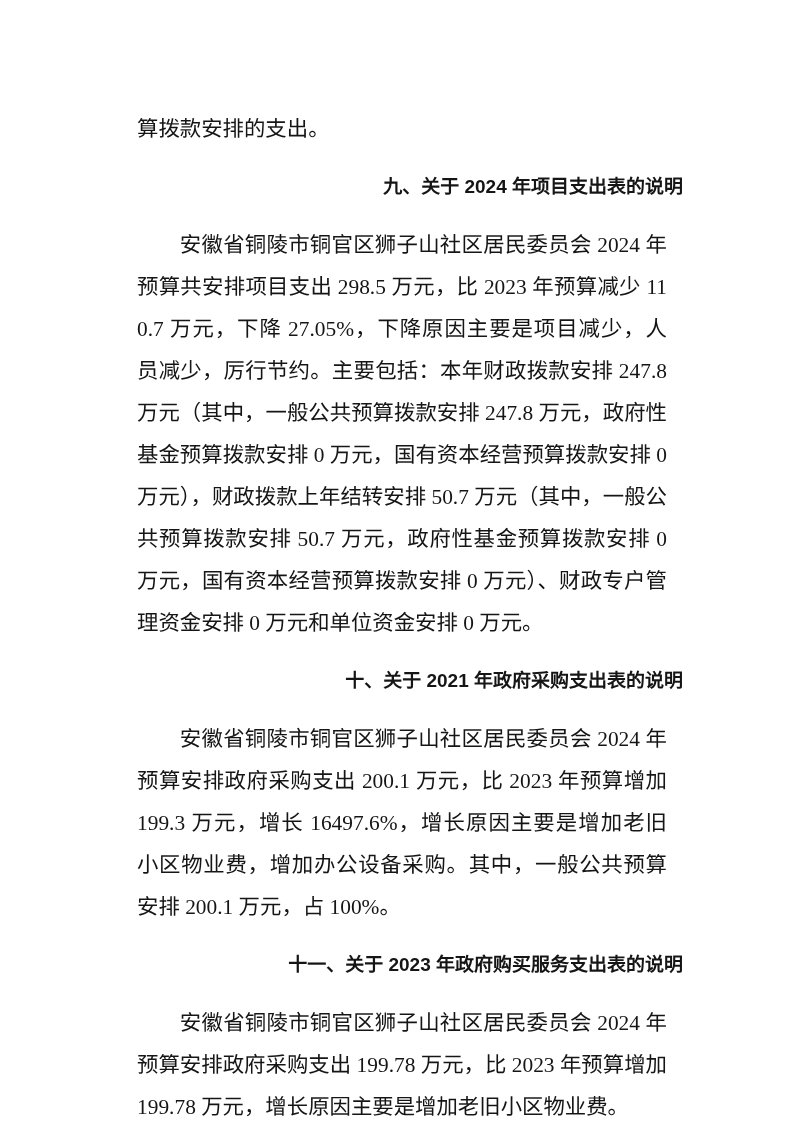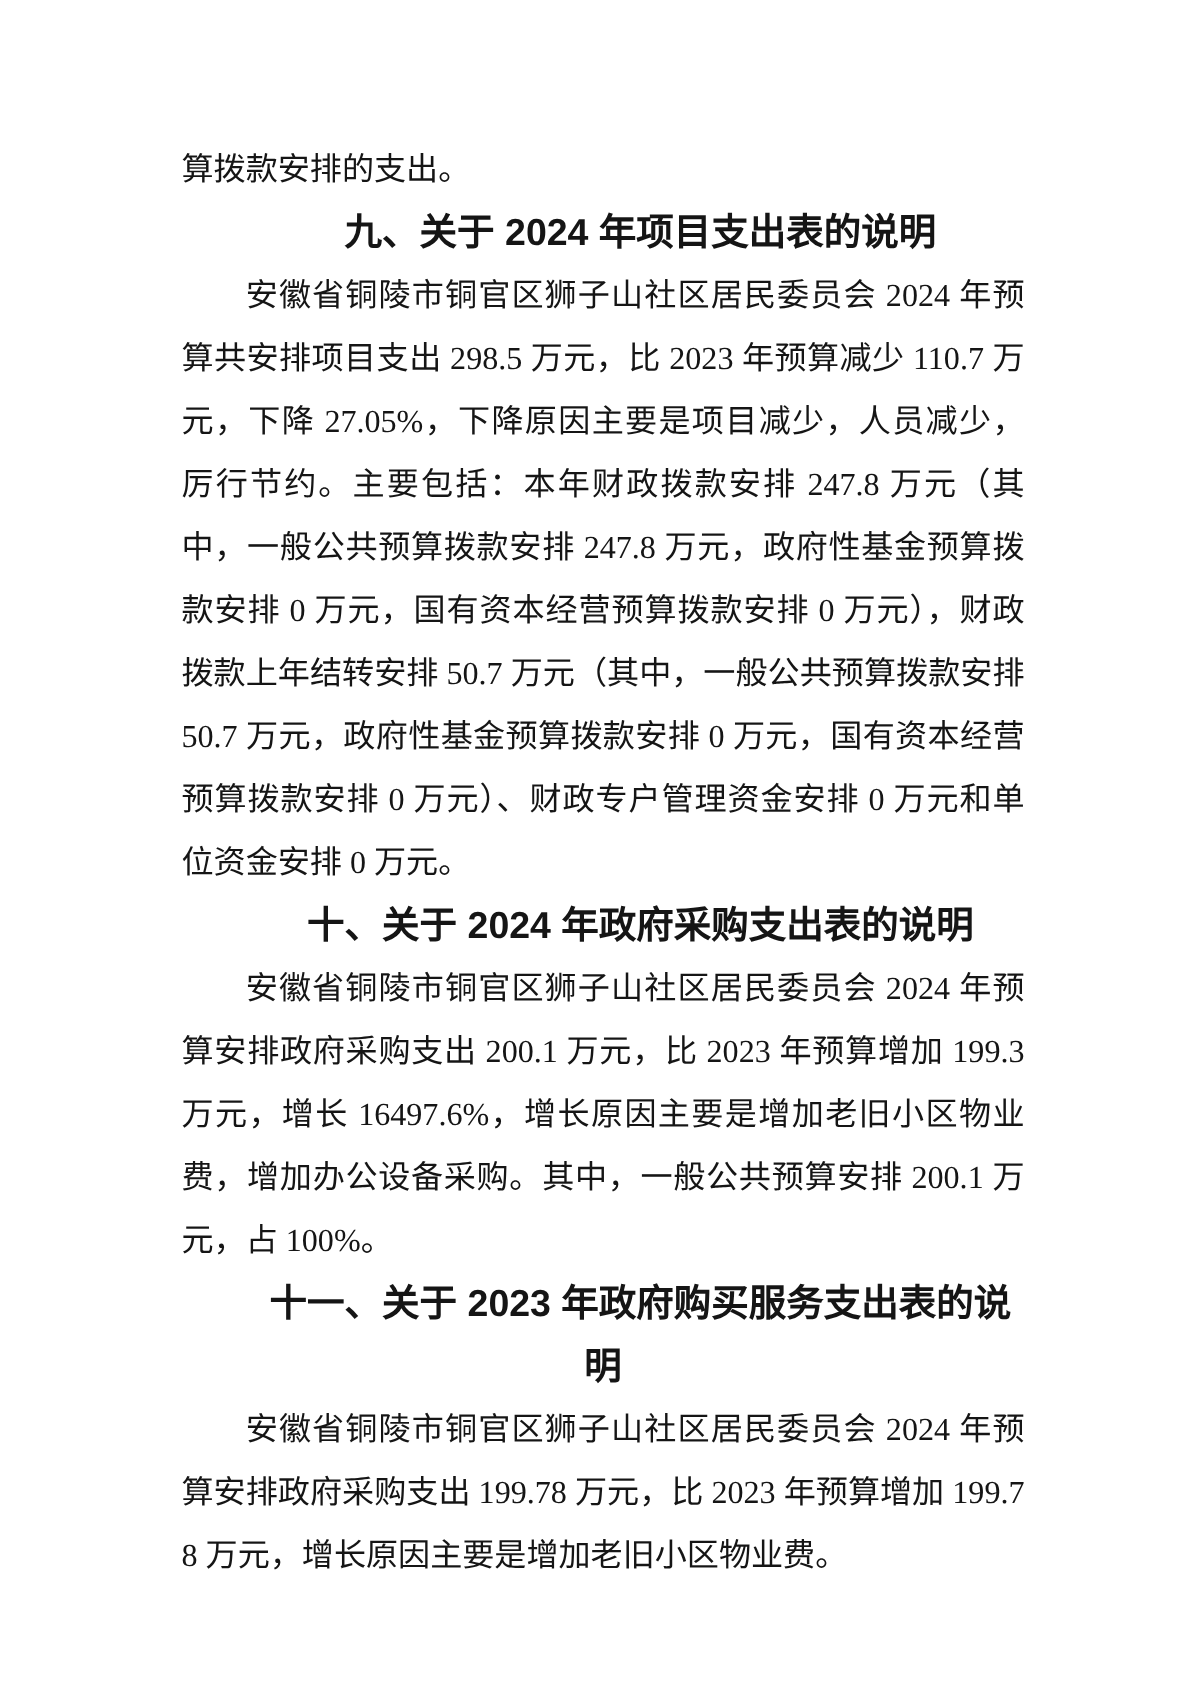--- a/index.html
+++ b/index.html
@@ -17,50 +17,50 @@
     position: relative;
     box-sizing: border-box;
     width: 793px;
     height: 1122px;
     background: #ffffff;
     color: #151515;
     padding: 92px 110px 0 121px;
     overflow: hidden;
   }
   .para {
-    margin: 0;
+    margin: 16px;
     font-size: 21.4px;
     line-height: 42px;
     text-align: justify;
     text-indent: 2em;
     word-break: break-all;
   }
   .para.no-indent {
     text-indent: 0;
   }
   .heading {
     margin: 0;
     font-family: "Liberation Sans", "DejaVu Sans", sans-serif;
     font-weight: 700;
-    font-size: 25px;
+    font-size: 19px;
     line-height: 42px;
     text-indent: 2em;
-    text-align: center;
+    text-align: right;
   }
 </style>
 </head>
 <body>
 
 <div class="page">
   <p class="para no-indent">算拨款安排的支出。</p>
 
   <h2 class="heading">九、关于 2024 年项目支出表的说明</h2>
 
   <p class="para">安徽省铜陵市铜官区狮子山社区居民委员会 2024 年预算共安排项目支出 298.5 万元，比 2023 年预算减少 110.7 万元，下降 27.05%，下降原因主要是项目减少，人员减少，厉行节约。主要包括：本年财政拨款安排 247.8 万元（其中，一般公共预算拨款安排 247.8 万元，政府性基金预算拨款安排 0 万元，国有资本经营预算拨款安排 0 万元），财政拨款上年结转安排 50.7 万元（其中，一般公共预算拨款安排 50.7 万元，政府性基金预算拨款安排 0 万元，国有资本经营预算拨款安排 0 万元）、财政专户管理资金安排 0 万元和单位资金安排 0 万元。</p>
 
-  <h2 class="heading">十、关于 2024 年政府采购支出表的说明</h2>
+  <h2 class="heading">十、关于 2021 年政府采购支出表的说明</h2>
 
   <p class="para">安徽省铜陵市铜官区狮子山社区居民委员会 2024 年预算安排政府采购支出 200.1 万元，比 2023 年预算增加 199.3 万元，增长 16497.6%，增长原因主要是增加老旧小区物业费，增加办公设备采购。其中，一般公共预算安排 200.1 万元，占 100%。</p>
 
   <h2 class="heading">十一、关于 2023 年政府购买服务支出表的说明</h2>
 
   <p class="para">安徽省铜陵市铜官区狮子山社区居民委员会 2024 年预算安排政府采购支出 199.78 万元，比 2023 年预算增加 199.78 万元，增长原因主要是增加老旧小区物业费。</p>
 </div>
 
 </body></html>

